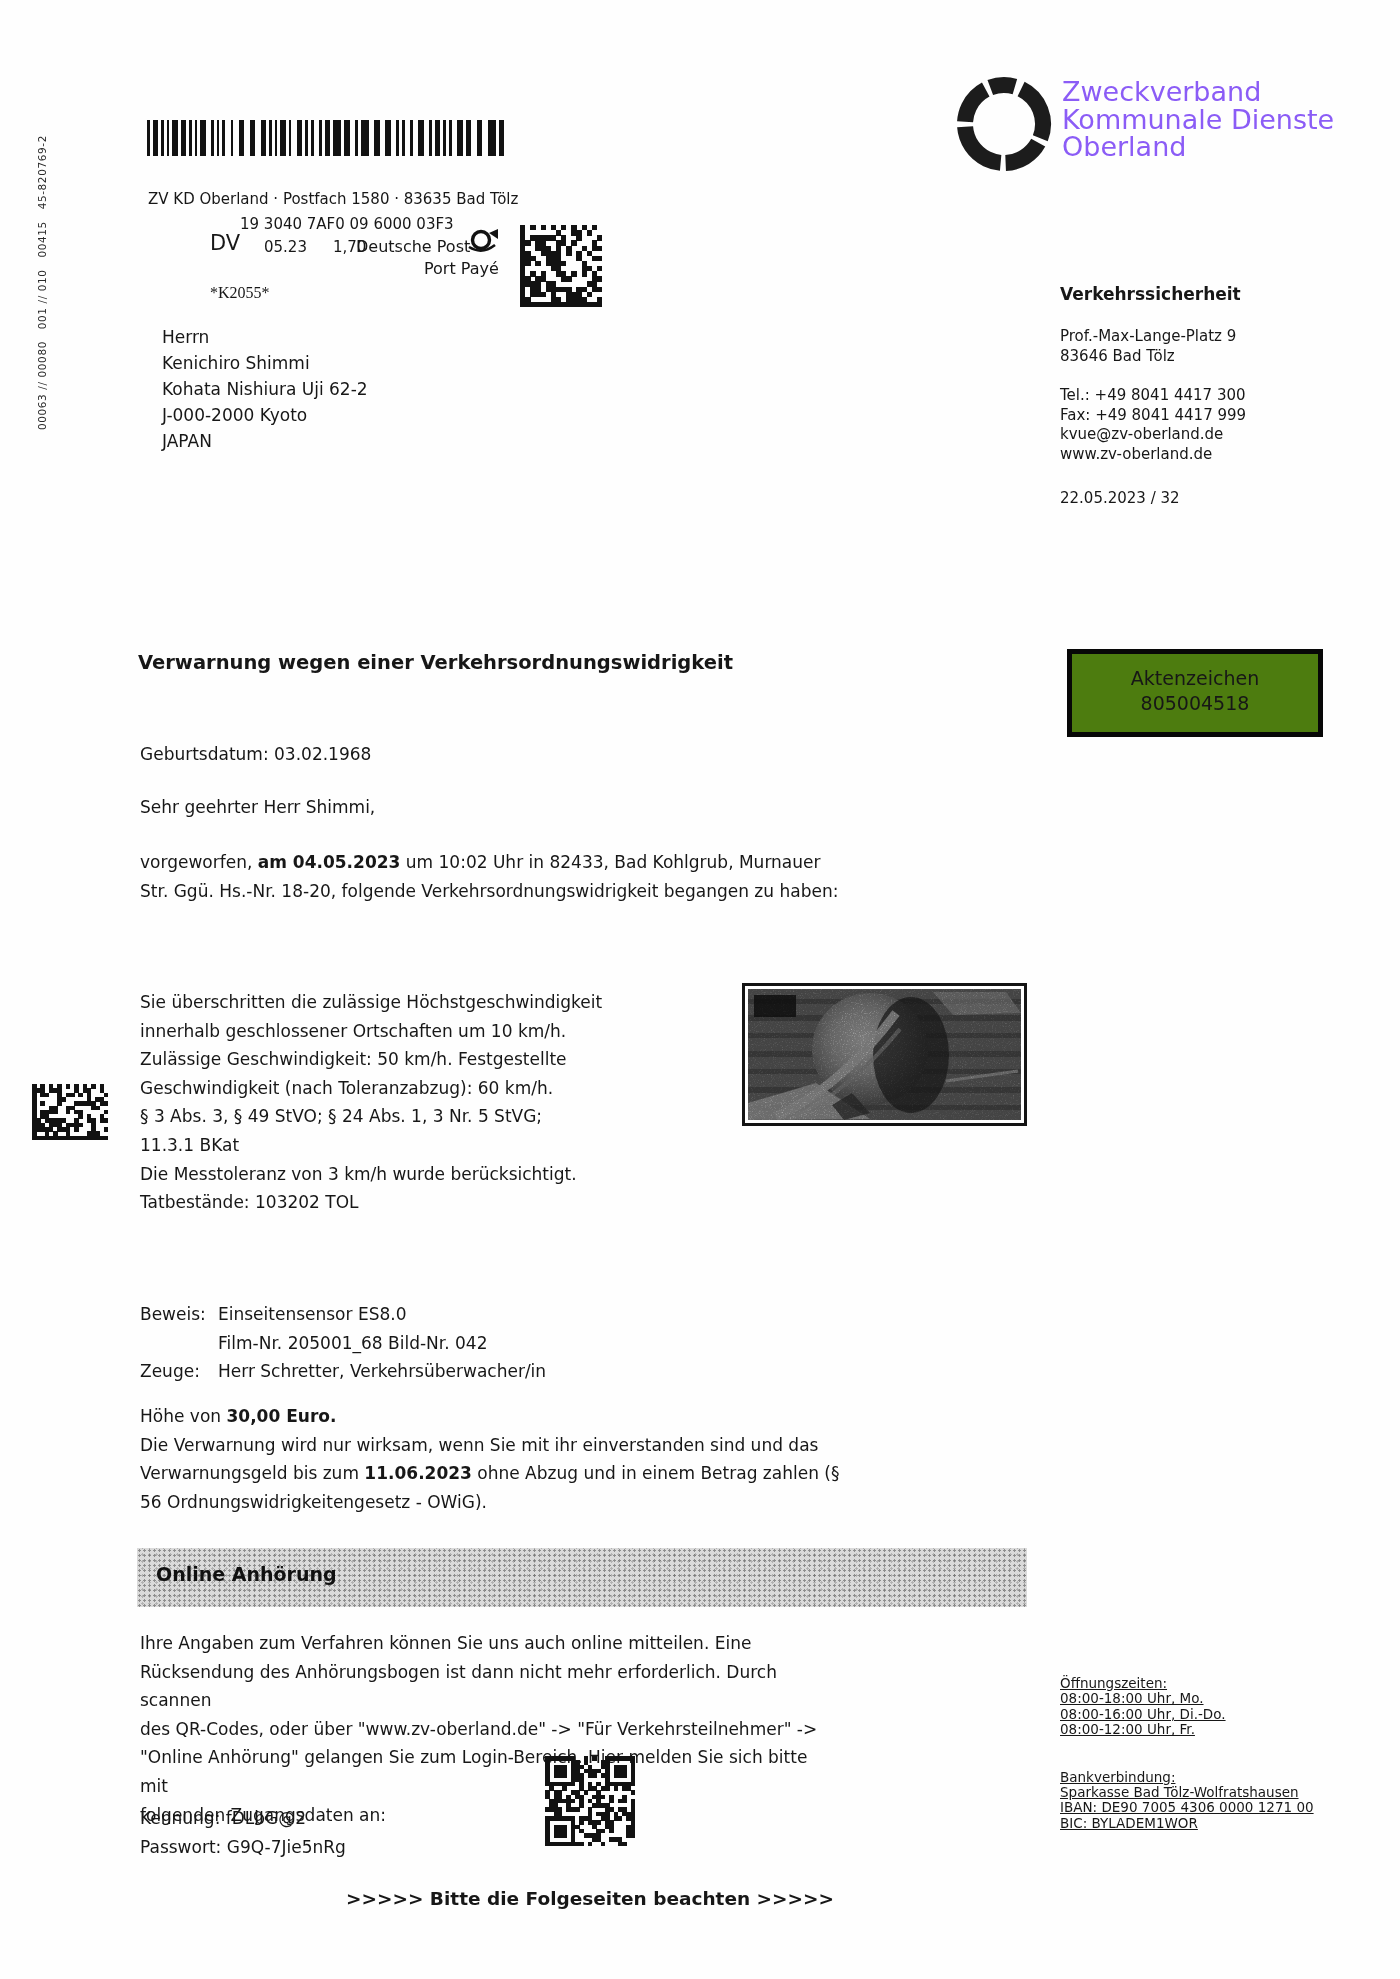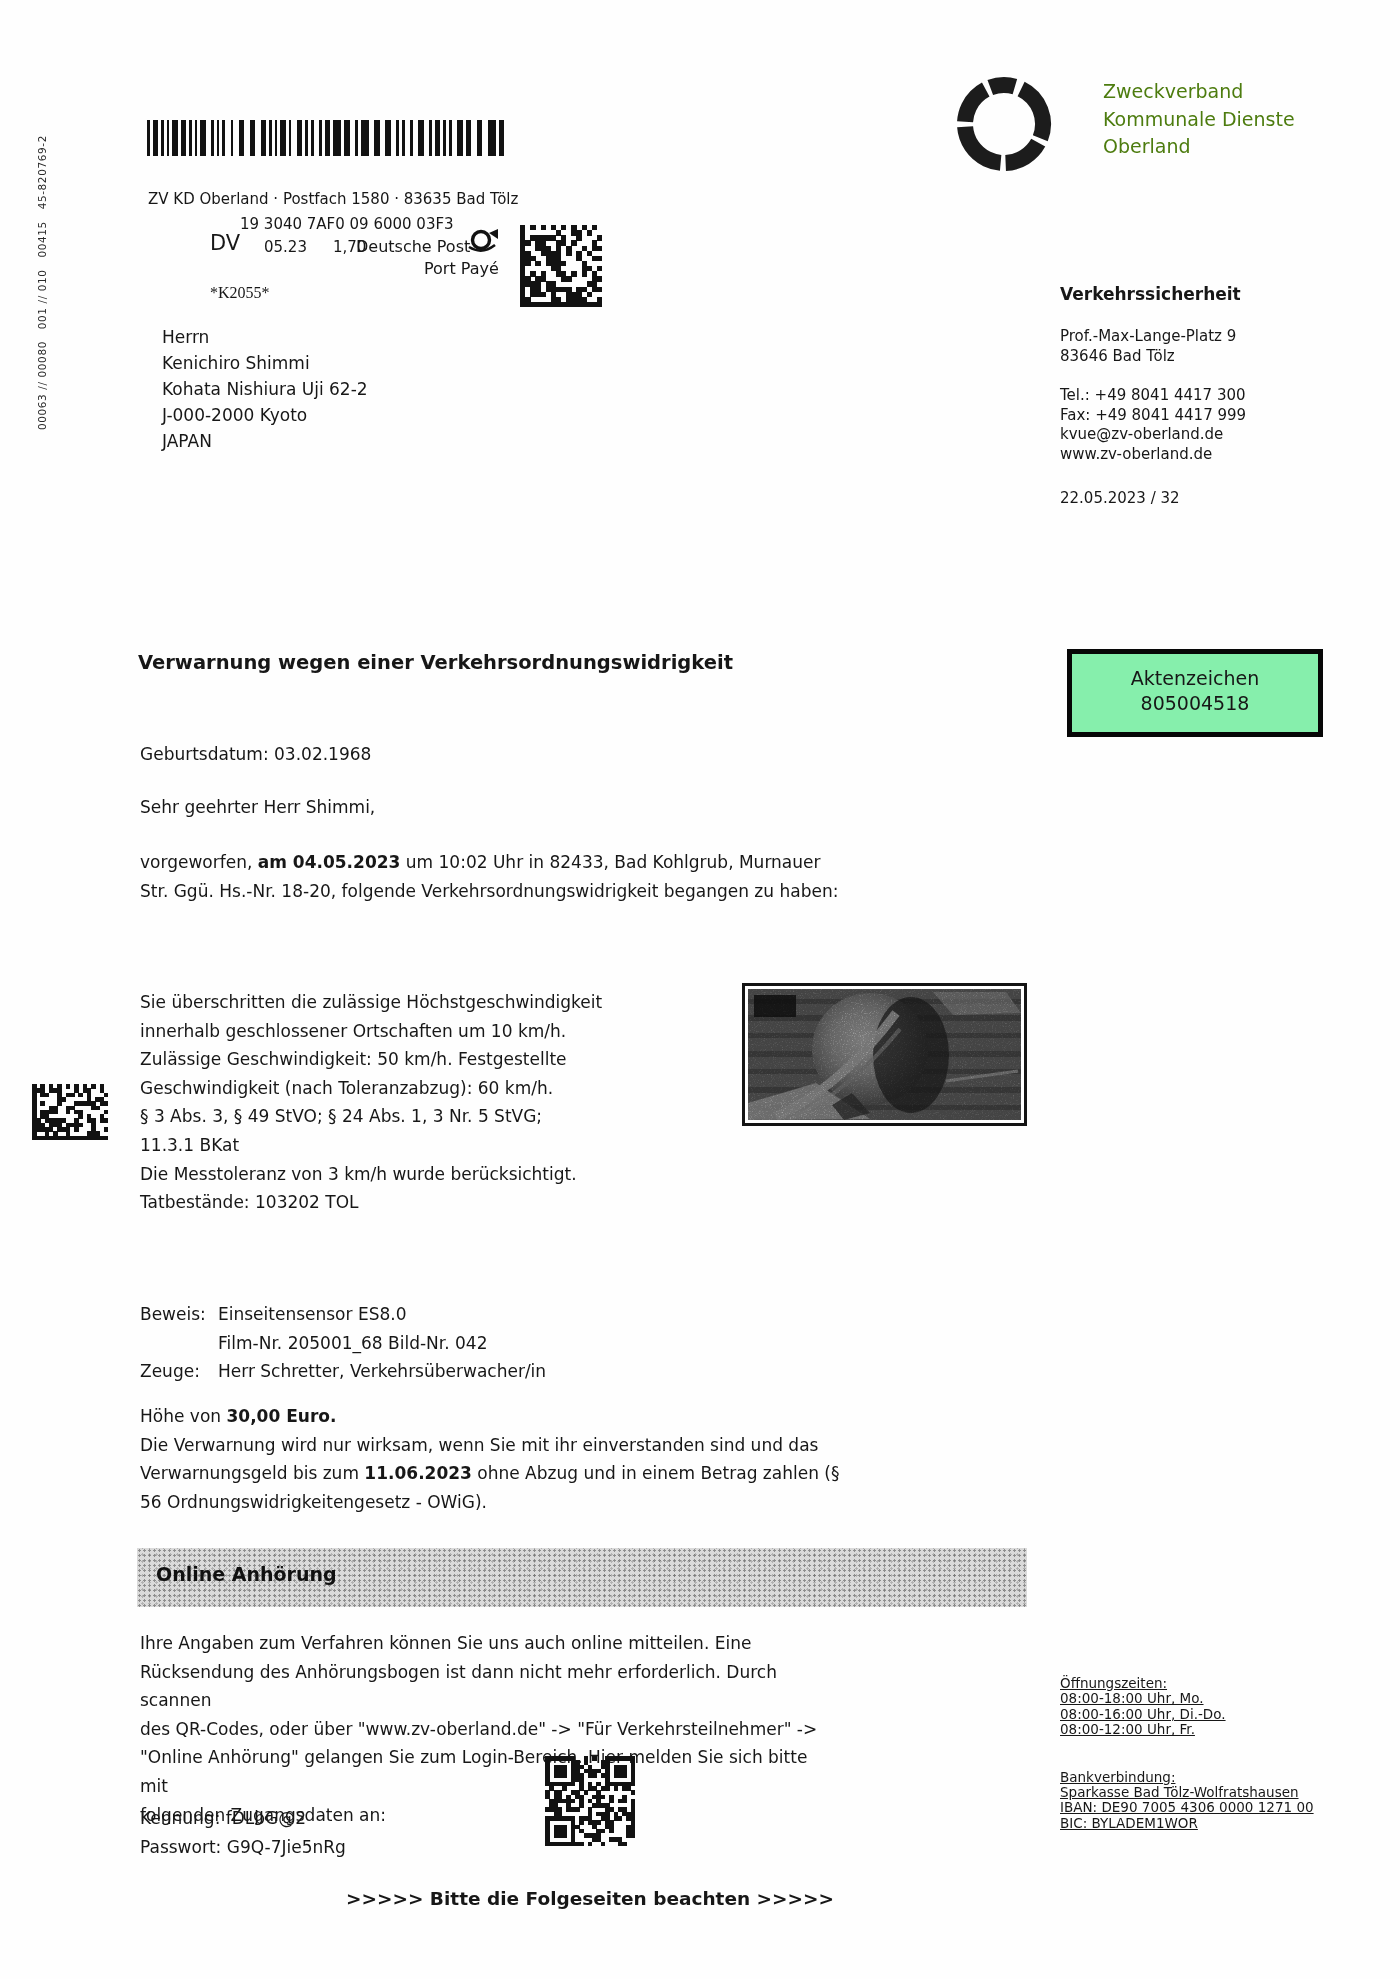--- a/index.html
+++ b/index.html
@@ -14,21 +14,21 @@
   .t13 { font-size:13.5px; line-height:15.4px; }
   .b   { font-weight:bold; }
   .pre { white-space:pre-line; }
   .vcode {
     position:absolute; left:36px; top:430px;
     transform-origin:0 0; transform:rotate(-90deg);
     font-size:10.5px; letter-spacing:.6px; white-space:pre; color:#2a2a2a;
   }
   .aktenbox {
     position:absolute; left:1067px; top:649px; width:246px; height:78px;
-    border:5px solid #070707; text-align:center; background:#86efac;
+    border:5px solid #070707; text-align:center; background:#4d7c0f;
   }
   .aktenbox .l1 { font-size:19px; margin-top:13px; }
   .aktenbox .l2 { font-size:19px; margin-top:3px; }
   .banner {
     position:absolute; left:137px; top:1548px; width:890px; height:59px;
     background-color:#dadada;
     background-image:
       radial-gradient(rgba(80,80,80,.55) 1px, transparent 1.3px),
       radial-gradient(rgba(130,130,130,.45) 1px, transparent 1.3px);
     background-size:5px 5px, 7px 7px;
@@ -275,21 +275,21 @@
     <div>JAPAN</div>
   </div>
 
   <div class="abs" style="left:956px; top:76px;">
     <svg width="96" height="96" viewBox="0 0 96 96">
       <g transform="rotate(-64 48 48)">
         <circle cx="48" cy="48" r="39" fill="none" stroke="#1c1c1c" stroke-width="16" stroke-dasharray="58 5 40 5 55 5 40 5 25 10"></circle>
       </g>
     </svg>
   </div>
-  <div class="abs" style="left:1062px; top:78px; font-size:19px; line-height:27.5px; color:#4d7c0f;margin-left:41px;">
+  <div class="abs" style="left:1062px; top:78px; font-size:27px; line-height:27.5px; color:#8b5cf6;">
     <div>Zweckverband</div>
     <div>Kommunale Dienste</div>
     <div>Oberland</div>
   </div>
 
   <div class="abs b" style="left:1060px; top:284px; font-size:17px;">Verkehrssicherheit</div>
   <div class="abs t15" style="left:1060px; top:327px;">
     <div>Prof.-Max-Lange-Platz 9</div>
     <div>83646 Bad Tölz</div>
     <div style="height:20px;"></div>

